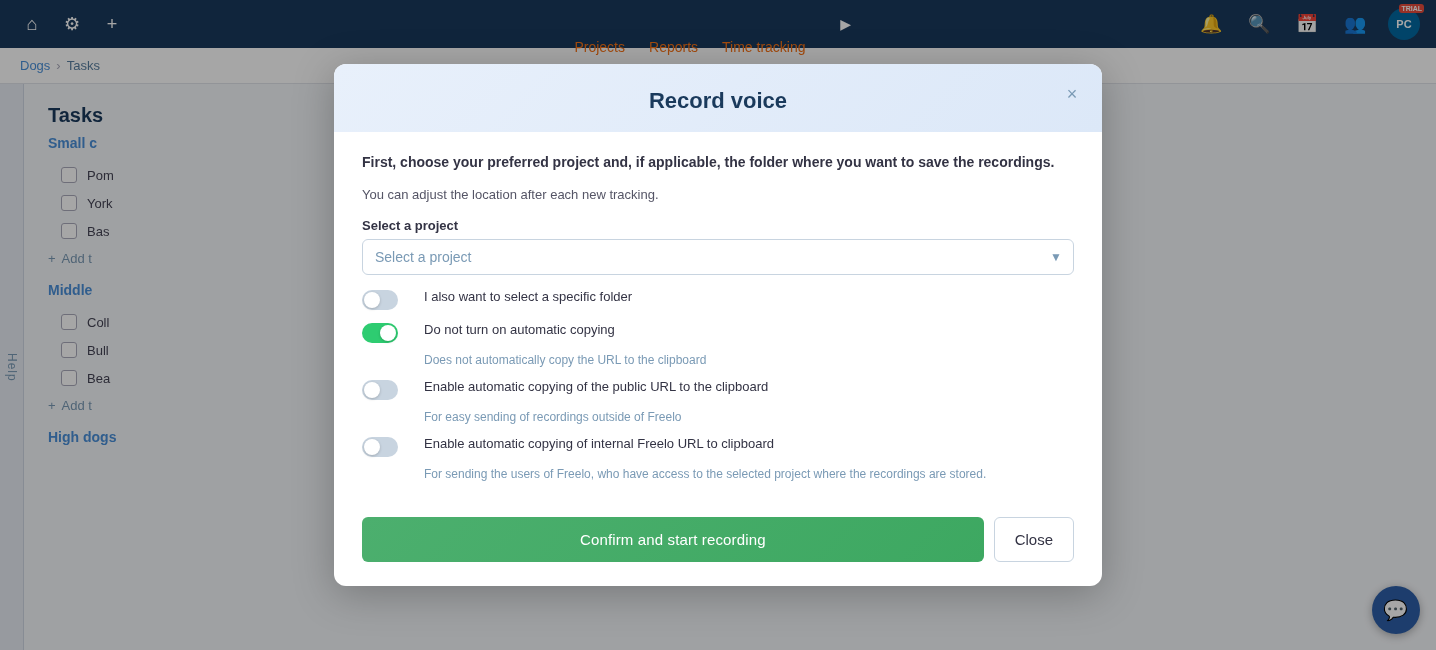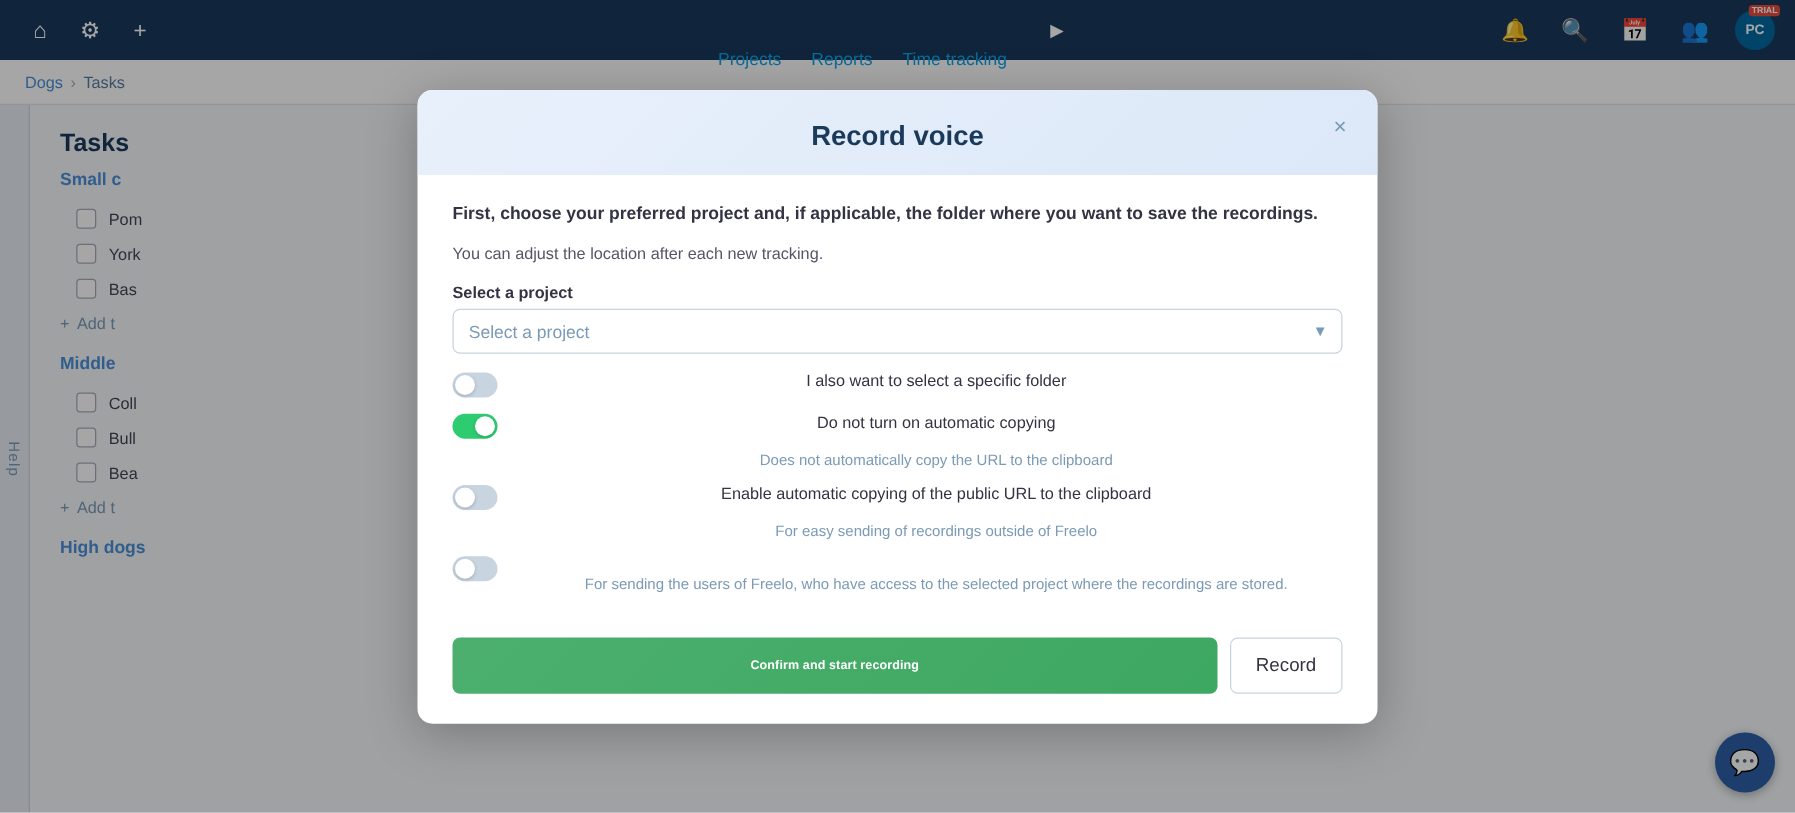--- a/index.html
+++ b/index.html
@@ -24,21 +24,21 @@
     .topnav-icon {
       width: 32px; height: 32px;
       display: flex; align-items: center; justify-content: center;
       color: #fff; font-size: 18px; cursor: pointer;
     }
     .topnav-center {
       display: flex; align-items: center; gap: 24px;
       position: absolute; left: 50%; transform: translateX(-50%);
     }
     .topnav-link {
-      color: #0ea5e9; font-size: 14px; cursor: pointer; text-decoration: none; margin-top: 46px;
+      color: #f97316; font-size: 14px; cursor: pointer; text-decoration: none; margin-top: 46px;
     }
     .topnav-right {
       display: flex; align-items: center; gap: 16px; margin-left: auto;
     }
     .avatar {
       width: 32px; height: 32px; border-radius: 50%;
       background: #0369a1; color: #fff;
       display: flex; align-items: center; justify-content: center;
       font-size: 11px; font-weight: bold; position: relative;
     }
@@ -166,21 +166,20 @@
     }
     .select-arrow {
       position: absolute; right: 12px; top: 50%; transform: translateY(-50%);
       color: #7a9ab5; pointer-events: none; font-size: 12px;
     }
 
     
     .toggle-row {
       display: flex; align-items: flex-start; gap: 26px;
       margin-bottom: 12px;
-      text-align: center;
     }
     .toggle {
       flex-shrink: 0;
       width: 36px; height: 20px;
       border-radius: 10px;
       position: relative;
       margin-top: 1px;
       cursor: pointer;
     }
     .toggle.off { background: #c8d4e0; }
@@ -204,21 +203,21 @@
     .modal-footer {
       display: flex; gap: 10px; padding: 0 28px 24px;
     }
     .btn-confirm {
       flex: 1;
       background: linear-gradient(135deg, #4caf6e, #3da861);
       color: #fff;
       border: none;
       border-radius: 6px;
       padding: 13px 20px;
-      font-size: 10px; font-weight: 700;
+      font-size: 15px; font-weight: 400;
       cursor: pointer;
       letter-spacing: 0.01em;
     }
     .btn-close {
       background: #fff;
       color: #334;
       border: 1.5px solid #c8d4e0;
       border-radius: 6px;
       padding: 13px 20px;
       font-size: 15px; font-weight: 500;
@@ -366,25 +365,26 @@
           <div class="toggle-main">Enable automatic copying of the public URL to the clipboard</div>
           <div class="toggle-sub">For easy sending of recordings outside of Freelo</div>
         </div>
       </div>
 
       <div class="toggle-row">
         <div class="toggle off">
           <div class="toggle-knob"></div>
         </div>
         <div class="toggle-text">
+          <div class="toggle-main">Enable automatic copying of internal Freelo URL to clipboard</div>
           <div class="toggle-sub">For sending the users of Freelo, who have access to the selected project where the recordings are stored.</div>
         </div>
       </div>
     </div>
 
     <div class="modal-footer">
       <button class="btn-confirm">Confirm and start recording</button>
-      <button class="btn-close">Record</button>
+      <button class="btn-close">Close</button>
     </div>
   </div>
 </div>
 
 <div class="chat-bubble">💬</div>
 
 </body></html>

